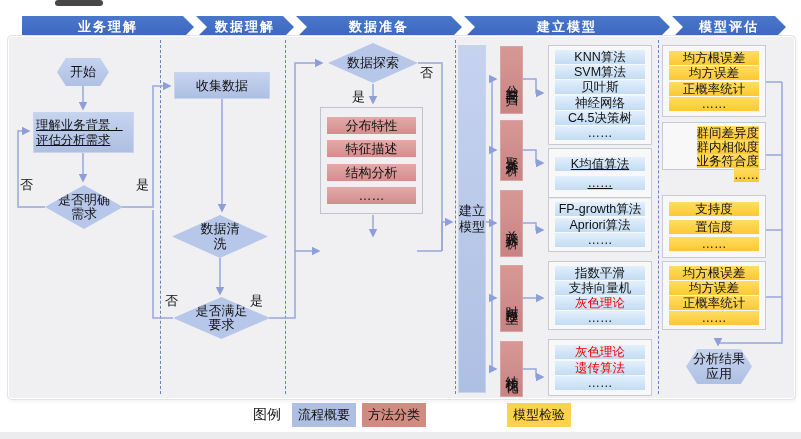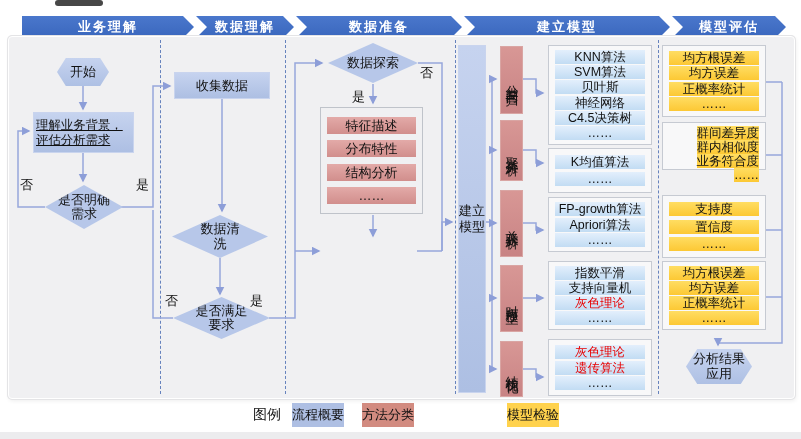--- a/index.html
+++ b/index.html
@@ -46,21 +46,21 @@
        box-sizing:border-box;display:flex;flex-direction:column;justify-content:space-evenly;
        padding:3px 6px;}
   .row{flex:0 0 auto;text-align:center;}
   .row-blue{height:14px;line-height:14px;font-size:12.5px;background:linear-gradient(180deg,#e3effc,#c2dcf3);}
   .row-yellow{height:14px;line-height:14px;font-size:12.5px;background:linear-gradient(180deg,#ffdd62,#fcc834);}
   .row-red{height:17px;line-height:17px;font-size:13px;background:linear-gradient(180deg,#e3aaa8,#d18e8c);}
   .red-text{color:#e80000;}
 
   
   .legend-title{position:absolute;font-size:14px;}
-  .legend-item{position:absolute;height:24px;width:52px;display:flex;align-items:center;justify-content:center;
+  .legend-item{position:absolute;height:24px;width:64px;display:flex;align-items:center;justify-content:center;
         font-size:13px;}
 
   svg.conn{position:absolute;left:0;top:0;pointer-events:none;}
 </style>
 </head>
 <body>
 
 <div id="stage">
 
   <div class="smudge" style="left:55px;top:0;width:48px;height:6px;"></div>
@@ -152,22 +152,22 @@
   </div>
   <div class="lbl" style="left:165px;top:292px;">否</div>
   <div class="lbl" style="left:250px;top:292px;">是</div>
 
   <div class="diamond" style="left:328px;top:43px;width:90px;height:40px;">
     <span>数据探索</span>
   </div>
   <div class="lbl" style="left:420px;top:64px;">否</div>
   <div class="lbl" style="left:352px;top:88px;">是</div>
   <div class="grp" style="left:320px;top:107px;width:103px;height:107px;background:transparent;border-color:#bfc3ca;">
+      <div class="row row-red">分布特性</div>
       <div class="row row-red">特征描述</div>
-      <div class="row row-red">分布特性</div>
       <div class="row row-red">结构分析</div>
       <div class="row row-red">……</div>
     </div>
 
   <div class="box" style="left:458px;top:45px;width:28px;height:348px;">
     <span class="wrapnarrow" style="width:2em;line-height:16px;">建立模型</span>
   </div>
 
   <div class="vcat" style="left:500px;top:46px;height:68px;">
     <span>分类与回归</span>
@@ -186,21 +186,21 @@
   </div>
 
   <div class="grp" style="left:548px;top:45px;width:104px;height:100px;">
       <div class="row row-blue">KNN算法</div>
       <div class="row row-blue">SVM算法</div>
       <div class="row row-blue">贝叶斯</div>
       <div class="row row-blue">神经网络</div>
       <div class="row row-blue">C4.5决策树</div>
       <div class="row row-blue">……</div>
     </div>
-  <div class="grp" style="left:548px;top:148px;width:104px;height:45px;">
+  <div class="grp" style="left:548px;top:148px;width:104px;height:51px;text-decoration:underline;">
       <div class="row row-blue">K均值算法</div>
       <div class="row row-blue">……</div>
     </div>
   <div class="grp" style="left:548px;top:197px;width:104px;height:55px;">
       <div class="row row-blue">FP-growth算法</div>
       <div class="row row-blue">Apriori算法</div>
       <div class="row row-blue">……</div>
     </div>
   <div class="grp" style="left:548px;top:261px;width:104px;height:69px;">
       <div class="row row-blue">指数平滑</div>

